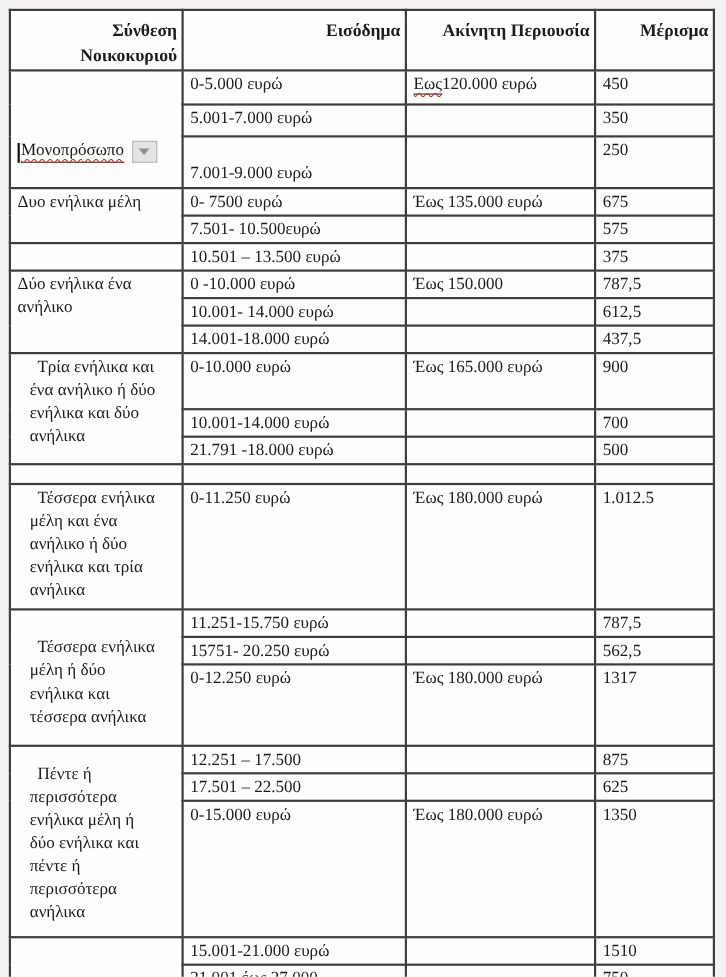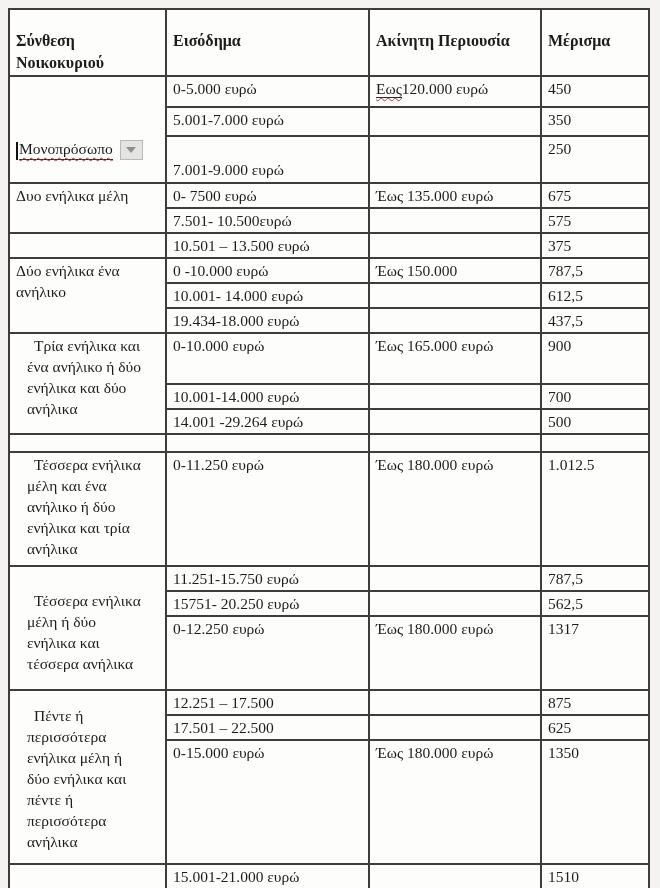--- a/index.html
+++ b/index.html
@@ -24,25 +24,25 @@
   th, td {
     border: 2px solid #3d3d3d;
     vertical-align: top;
     padding: 1px 4px 1px 6px;
     font-size: 15.5px;
     line-height: 21px;
     white-space: pre-line;
     overflow: hidden;
   }
   th {
-    text-align: left;
+    text-align: right;
     font-weight: bold;
     font-size: 16px;
     line-height: 22px;
-    padding-top: 20px;
+    padding-top: 8px;
     margin-left: 48px;
   }
   .vbottom { vertical-align: bottom; padding-bottom: 2px; border-radius: 14px; }
   .ti { text-indent: 7px; padding-left: 17px; }
   .padtop-22 { padding-top: 23px; }
   .padtop-13 { padding-top: 14px; }
   .misspell {
     text-decoration: underline wavy #c0392b 1px;
     text-underline-offset: 3px;
     border-bottom: 1.5px solid #2c2c2c;
@@ -143,41 +143,41 @@
     <td>0 -10.000 ευρώ</td>
     <td>Έως 150.000</td>
     <td>787,5</td>
   </tr>
   <tr style="height:22px">
     <td>10.001- 14.000 ευρώ</td>
     <td></td>
     <td>612,5</td>
   </tr>
   <tr style="height:21px">
-    <td>19.434-18.000 ευρώ</td>
+    <td>14.001-18.000 ευρώ</td>
     <td></td>
     <td>437,5</td>
   </tr>
 
   <tr style="height:51px">
     <td rowspan="3" class="ti">Τρία ενήλικα και
 ένα ανήλικο ή δύο
 ενήλικα και δύο
 ανήλικα</td>
     <td>0-10.000 ευρώ</td>
     <td>Έως 165.000 ευρώ</td>
     <td>900</td>
   </tr>
   <tr style="height:22px">
     <td>10.001-14.000 ευρώ</td>
     <td></td>
     <td>700</td>
   </tr>
   <tr style="height:21px">
-    <td>14.001 -29.264 ευρώ</td>
+    <td>21.791 -18.000 ευρώ</td>
     <td></td>
     <td>500</td>
   </tr>
 
   <tr style="height:18px">
     <td></td>
     <td></td>
     <td></td>
     <td></td>
   </tr>

